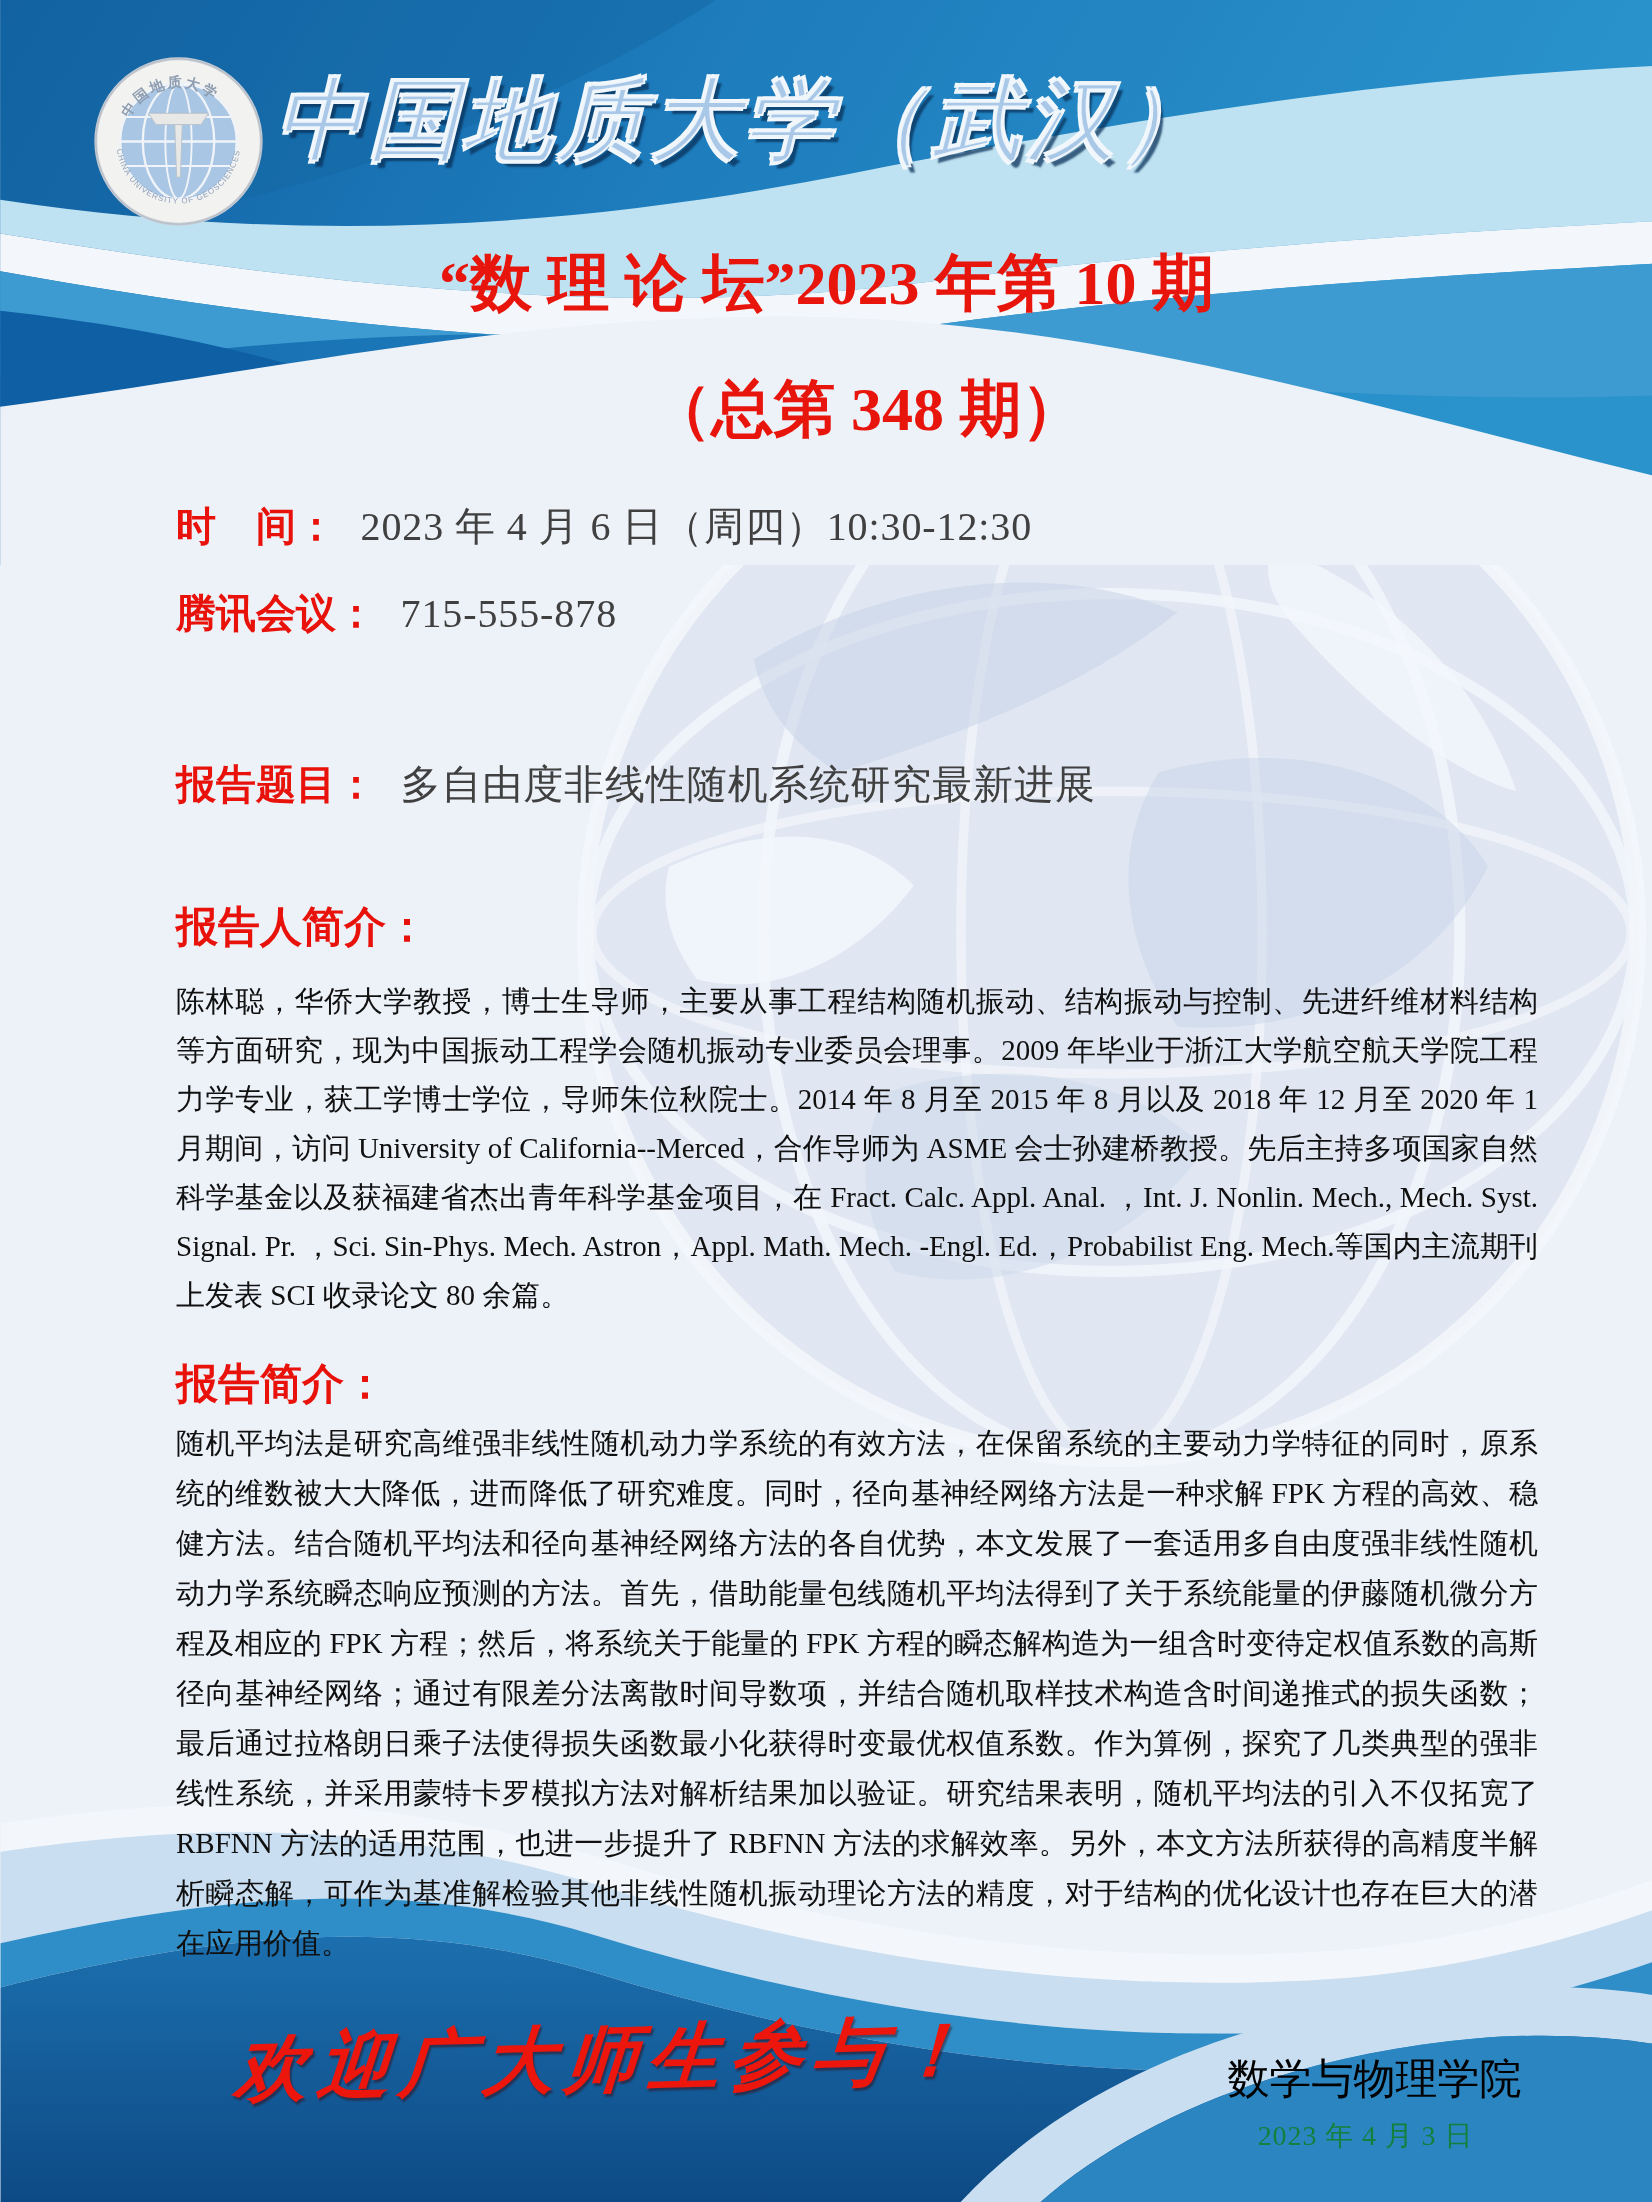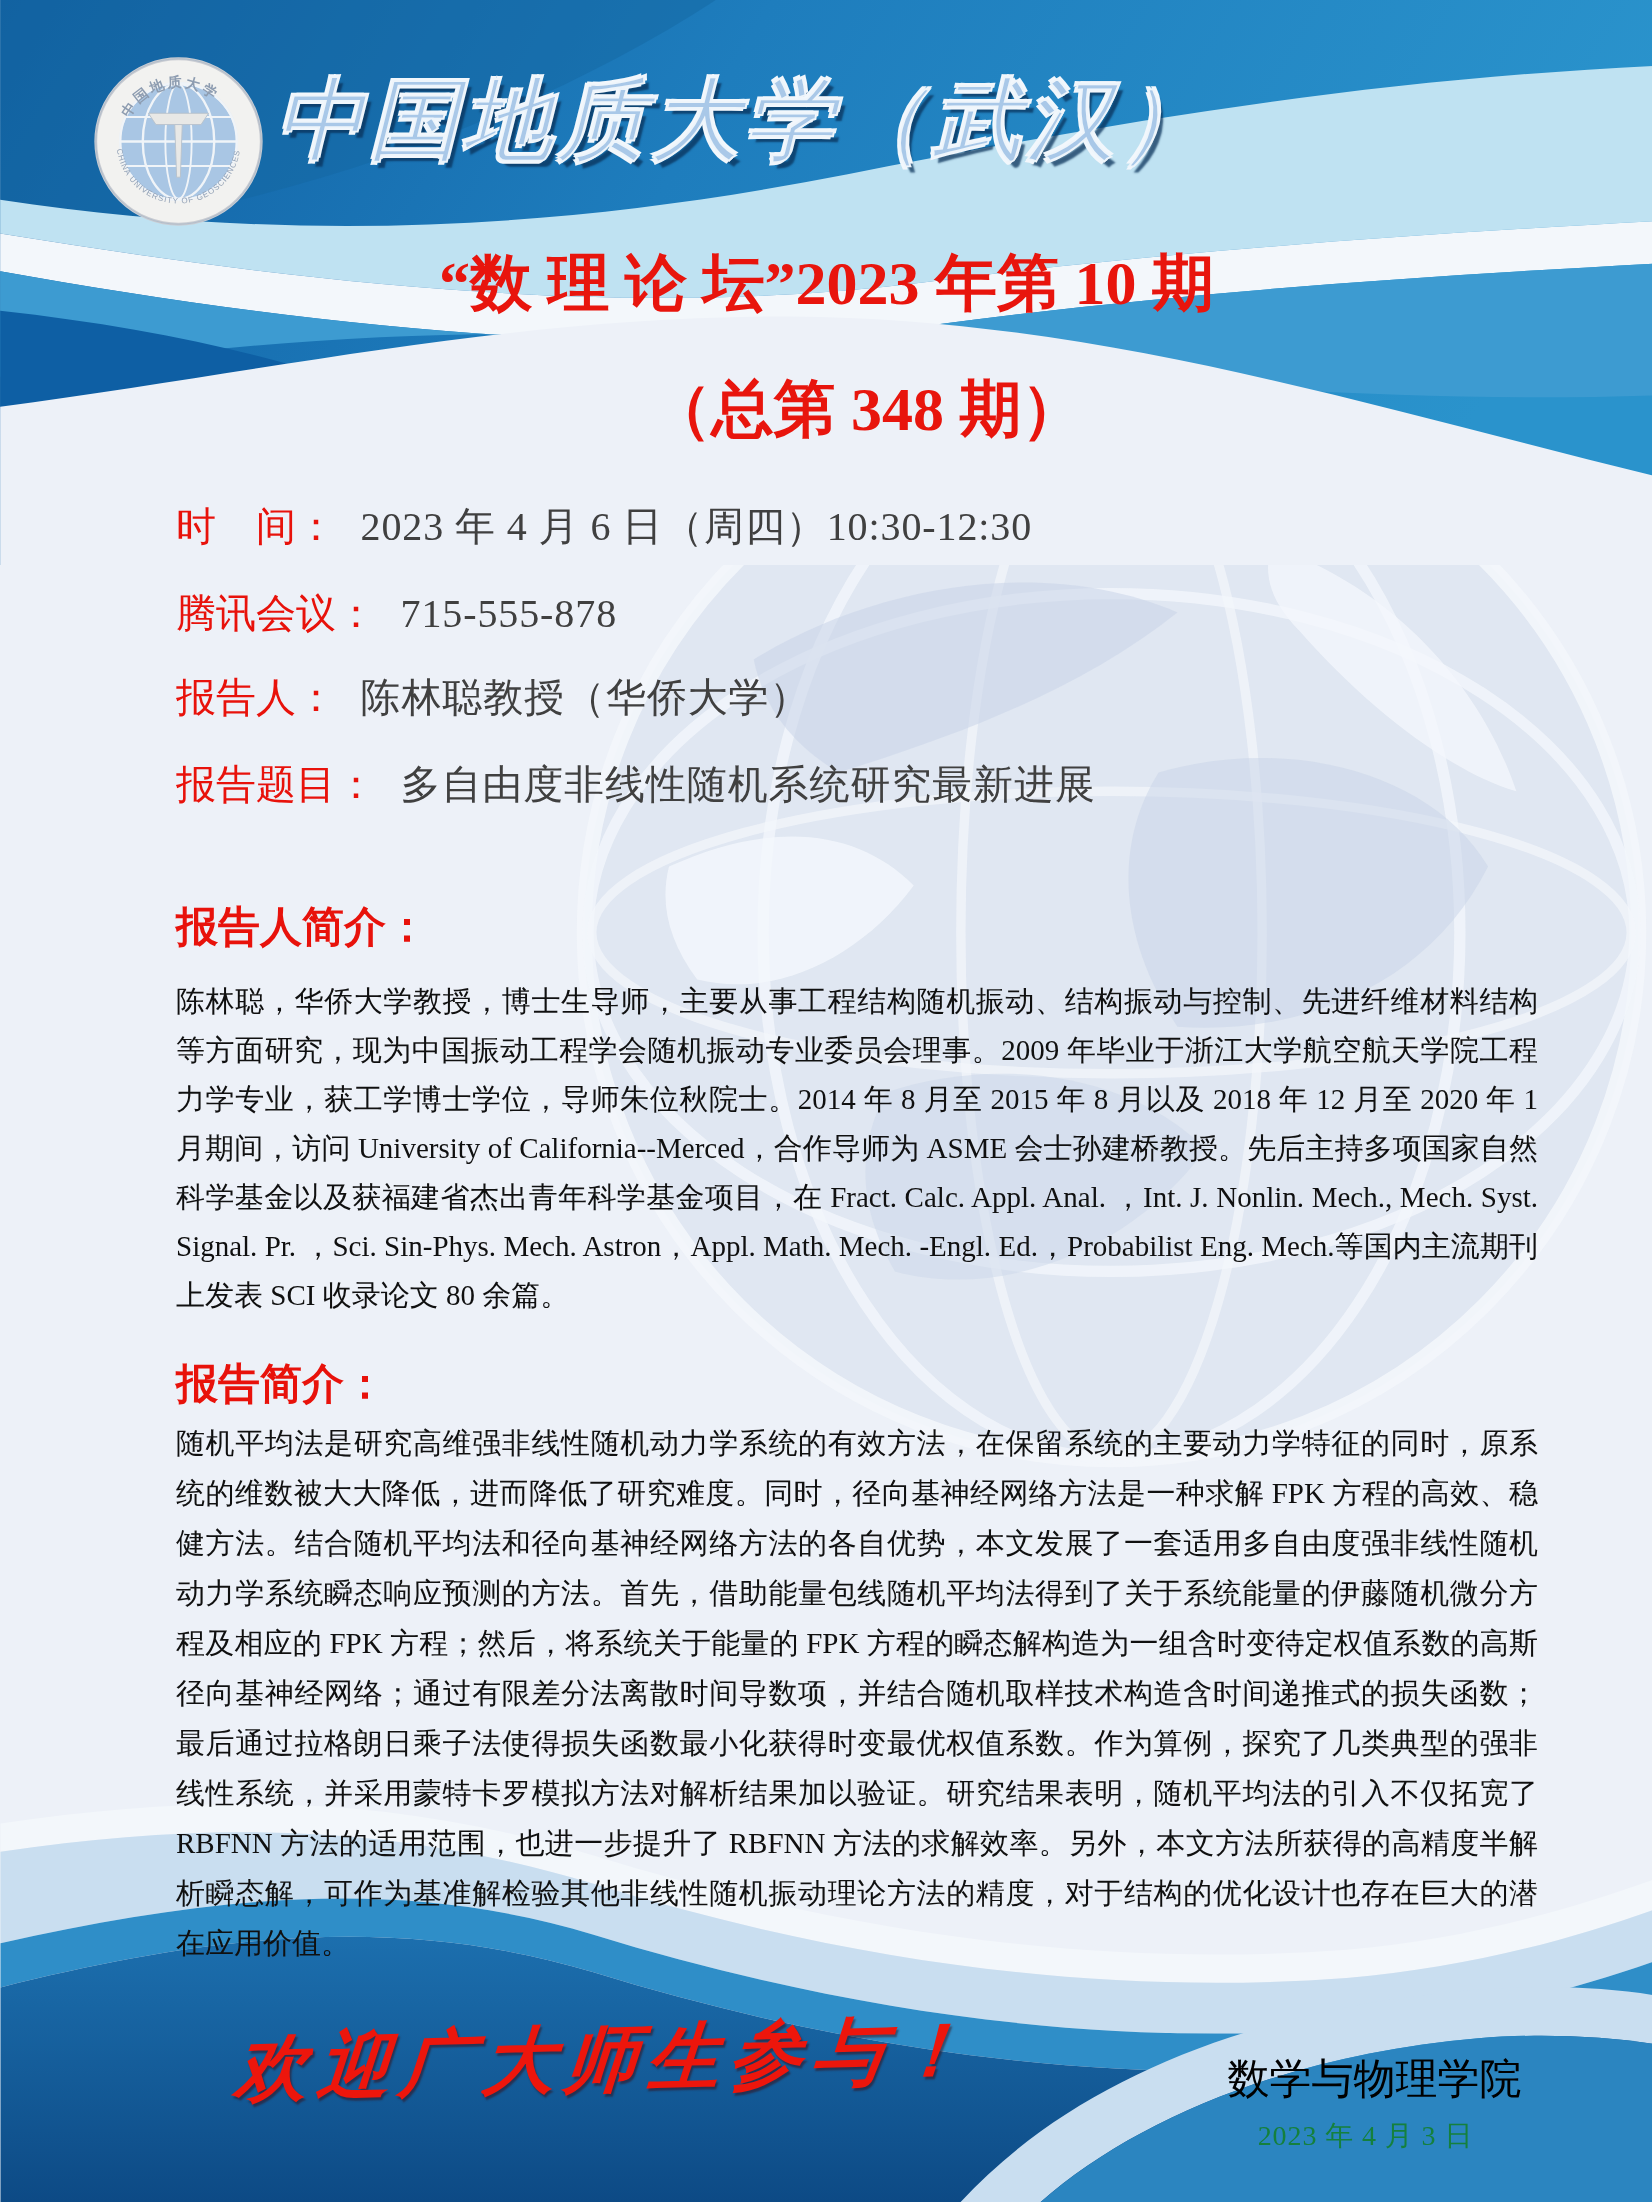--- a/index.html
+++ b/index.html
@@ -15,21 +15,21 @@
      font-size:90px;letter-spacing:3.8px;color:#a9c8e8;white-space:nowrap;
      -webkit-text-stroke:1.9px #eef5fb;
      text-shadow:-2.8px -2.8px 0 #f2f7fc,2.8px -2.8px 0 #f2f7fc,-2.8px 2.8px 0 #f2f7fc,
                  4.7px 5.6px 1.9px rgba(10,50,90,.75);}
   .title1{position:absolute;left:0;top:241px;width:100%;text-align:center;z-index:3;
      color:#e8150d;font-weight:700;font-size:62px;white-space:nowrap;}
   .title2{position:absolute;left:0;top:367px;width:100%;text-align:center;z-index:3;
      color:#e8150d;font-weight:700;font-size:62px;white-space:nowrap;padding-left:40px;}
   
   .info-row{position:absolute;left:176px;z-index:3;white-space:nowrap;font-size:40px;line-height:55px;}
-  .info-label{font-family:"Liberation Sans",sans-serif;font-weight:400;color:#e8120b;margin-right:24.5px;}
+  .info-label{font-family:"Liberation Sans",sans-serif;font-weight:700;color:#e8120b;margin-right:24.5px;}
   .info-value{color:#404040;letter-spacing:0.9px;margin-top:18px;}
   .row-0{top:499px;}.row-1{top:586px;}.row-2{top:670px;}.row-3{top:757px;}
   
   .sec-heading{position:absolute;left:176px;z-index:3;font-family:"Liberation Sans",sans-serif;
      font-weight:700;color:#e8120b;font-size:42px;white-space:nowrap;}
   .bio-heading{top:899px;}
   .abs-heading{top:1356px;}
   .para{position:absolute;left:176px;width:1362px;z-index:3;color:#101010;
      font-size:29px;text-align:justify;text-justify:inter-ideograph;}
   .bio-para{top:962px;line-height:49px;margin-top:15px;}
@@ -144,23 +144,20 @@
 
   <div class="title1">“数 理 论 坛”2023 年第 10 期</div>
   <div class="title2">（总第 348 期）</div>
 
   <div class="info-row row-0">
     <span class="info-label">时　间：</span><span class="info-value">2023 年 4 月 6 日（周四）10:30-12:30</span>
   </div>
   <div class="info-row row-1">
     <span class="info-label">腾讯会议：</span><span class="info-value">715-555-878</span>
   </div>
-  <div class="info-row row-2">
-    <span class="info-label">报告人：</span><span class="info-value">陈林聪教授（华侨大学）</span>
-  </div>
   <div class="info-row row-3">
     <span class="info-label">报告题目：</span><span class="info-value">多自由度非线性随机系统研究最新进展</span>
   </div>
 
   <div class="sec-heading bio-heading">报告人简介：</div>
   <div class="para bio-para">陈林聪，华侨大学教授，博士生导师，主要从事工程结构随机振动、结构振动与控制、先进纤维材料结构等方面研究，现为中国振动工程学会随机振动专业委员会理事。2009 年毕业于浙江大学航空航天学院工程力学专业，获工学博士学位，导师朱位秋院士。2014 年 8 月至 2015 年 8 月以及 2018 年 12 月至 2020 年 1 月期间，访问 University of California--Merced，合作导师为 ASME 会士孙建桥教授。先后主持多项国家自然科学基金以及获福建省杰出青年科学基金项目，在 Fract. Calc. Appl. Anal. ，Int. J. Nonlin. Mech., Mech. Syst. Signal. Pr. ，Sci. Sin-Phys. Mech. Astron，Appl. Math. Mech. -Engl. Ed.，Probabilist Eng. Mech.等国内主流期刊上发表 SCI 收录论文 80 余篇。</div>
 
   <div class="sec-heading abs-heading">报告简介：</div>
   <div class="para abs-para">随机平均法是研究高维强非线性随机动力学系统的有效方法，在保留系统的主要动力学特征的同时，原系统的维数被大大降低，进而降低了研究难度。同时，径向基神经网络方法是一种求解 FPK 方程的高效、稳健方法。结合随机平均法和径向基神经网络方法的各自优势，本文发展了一套适用多自由度强非线性随机动力学系统瞬态响应预测的方法。首先，借助能量包线随机平均法得到了关于系统能量的伊藤随机微分方程及相应的 FPK 方程；然后，将系统关于能量的 FPK 方程的瞬态解构造为一组含时变待定权值系数的高斯径向基神经网络；通过有限差分法离散时间导数项，并结合随机取样技术构造含时间递推式的损失函数；最后通过拉格朗日乘子法使得损失函数最小化获得时变最优权值系数。作为算例，探究了几类典型的强非线性系统，并采用蒙特卡罗模拟方法对解析结果加以验证。研究结果表明，随机平均法的引入不仅拓宽了 RBFNN 方法的适用范围，也进一步提升了 RBFNN 方法的求解效率。另外，本文方法所获得的高精度半解析瞬态解，可作为基准解检验其他非线性随机振动理论方法的精度，对于结构的优化设计也存在巨大的潜在应用价值。</div>
 

